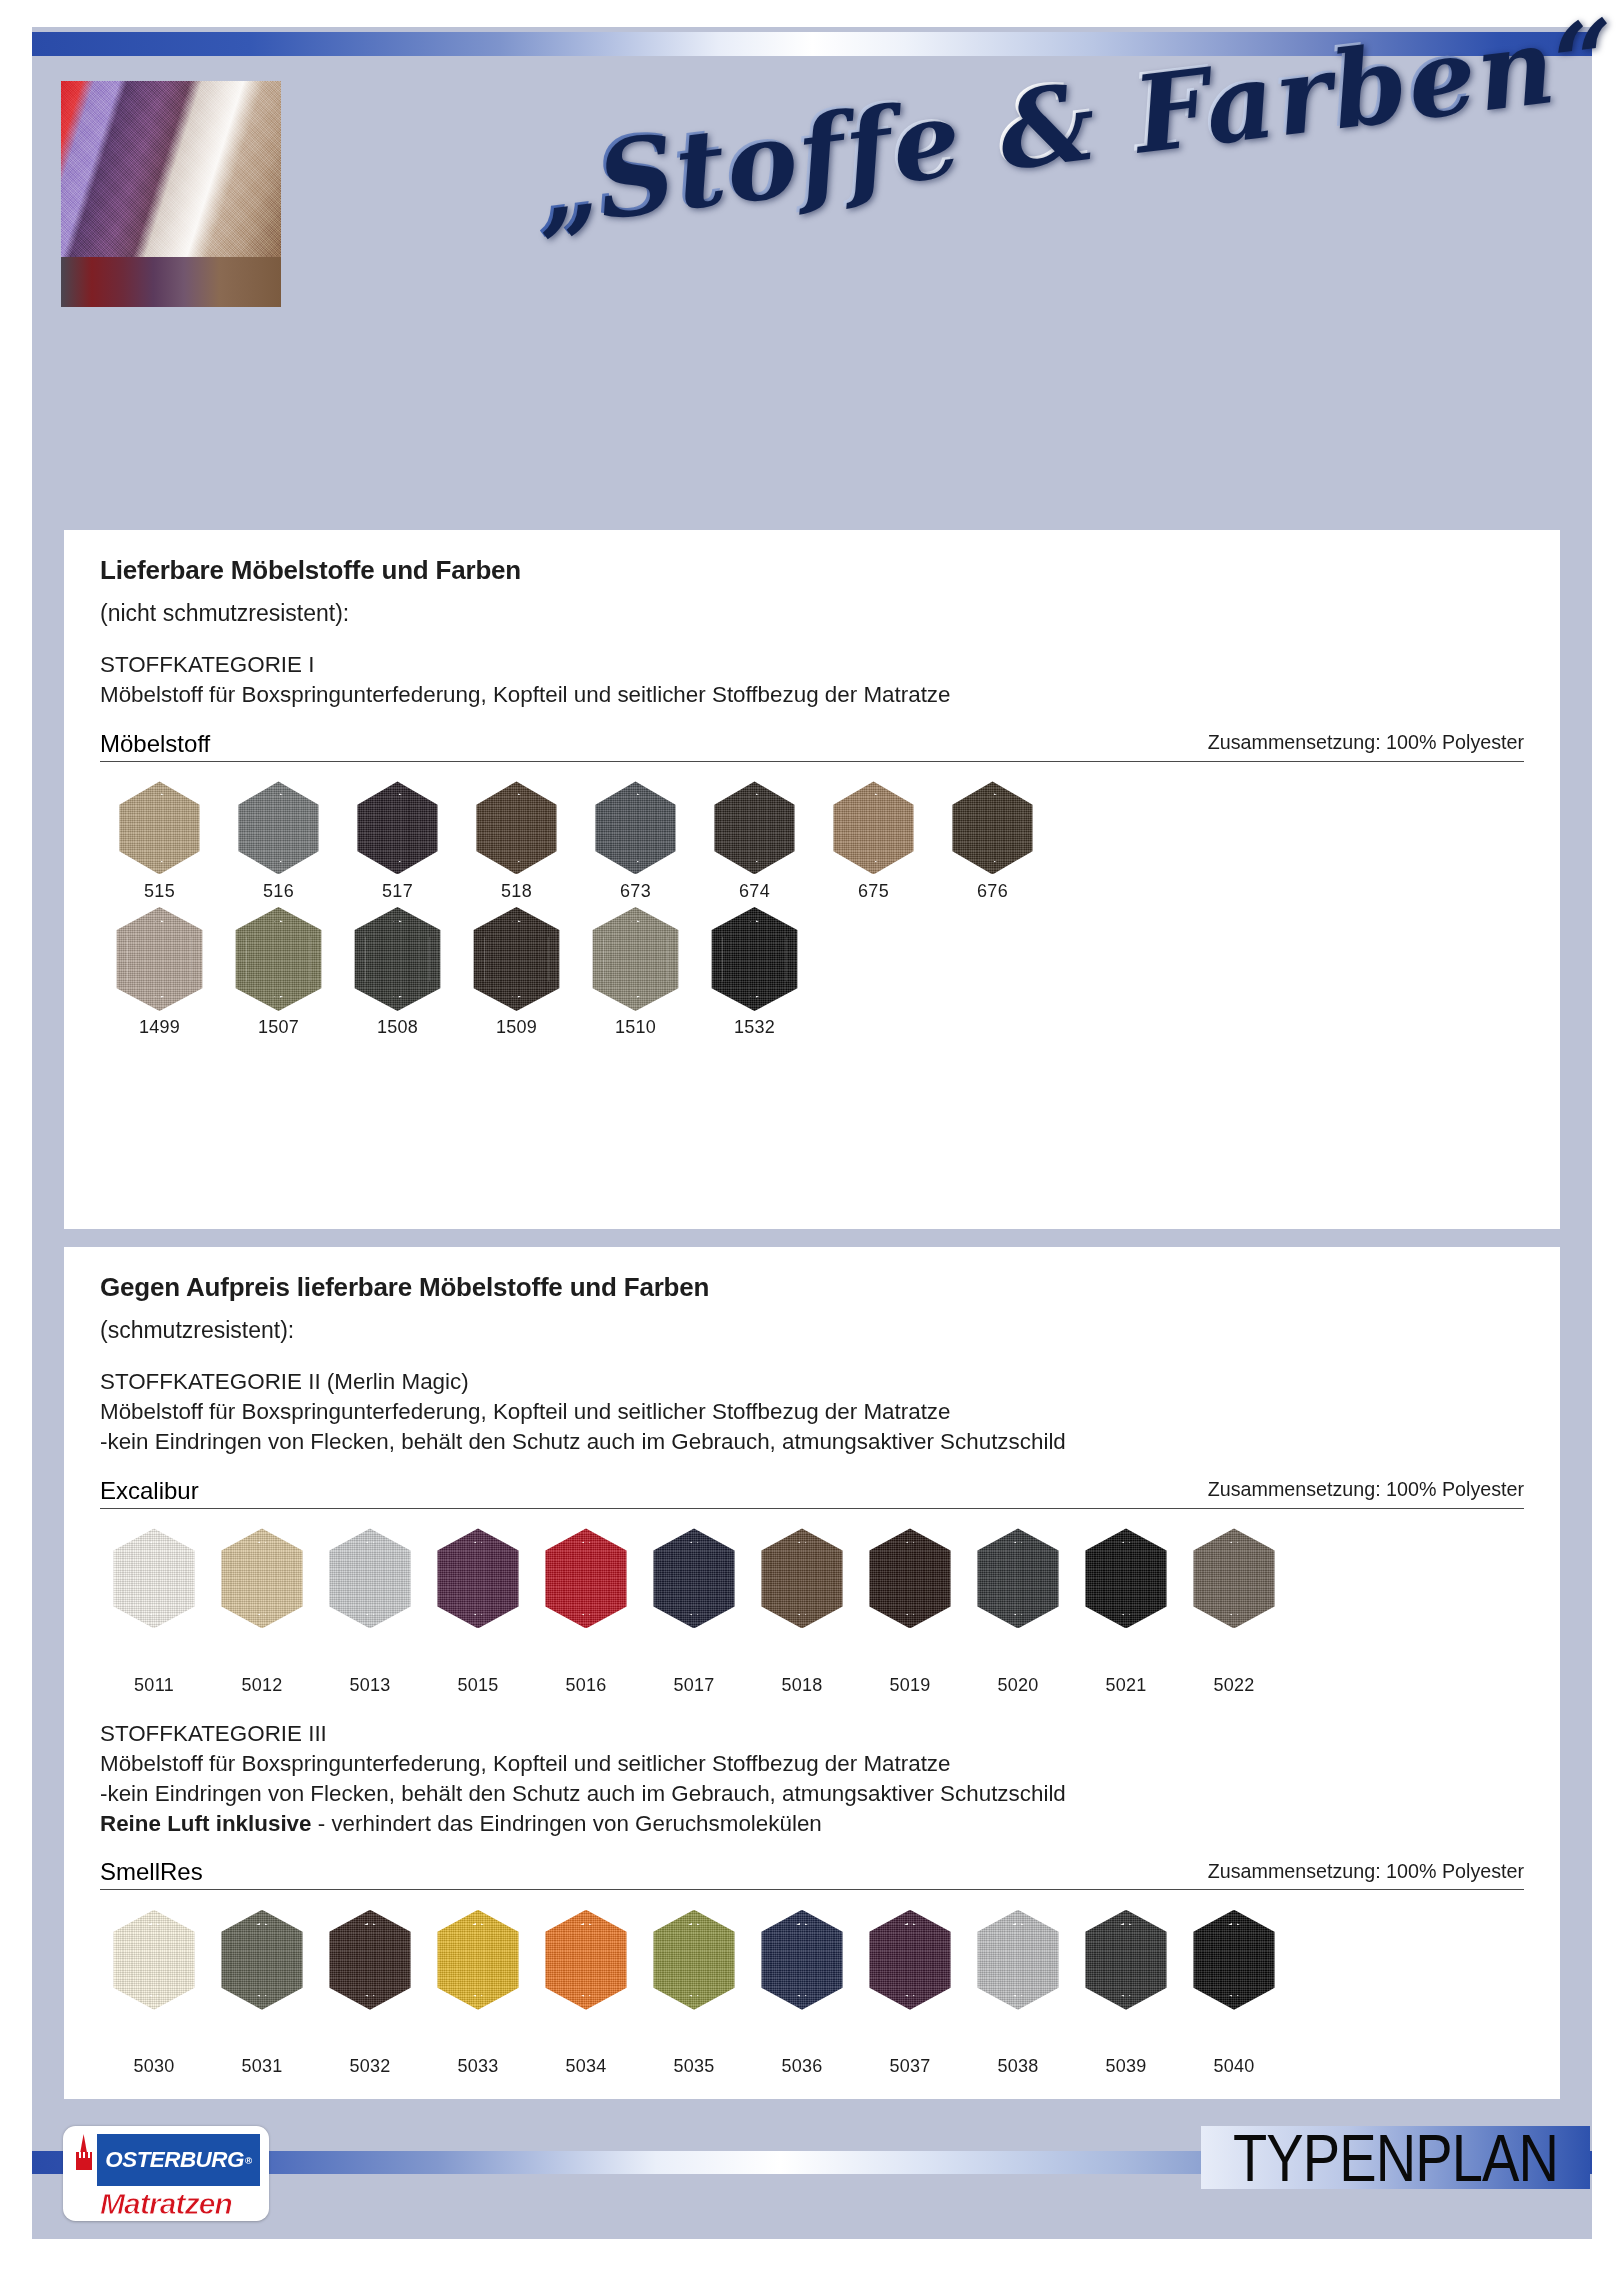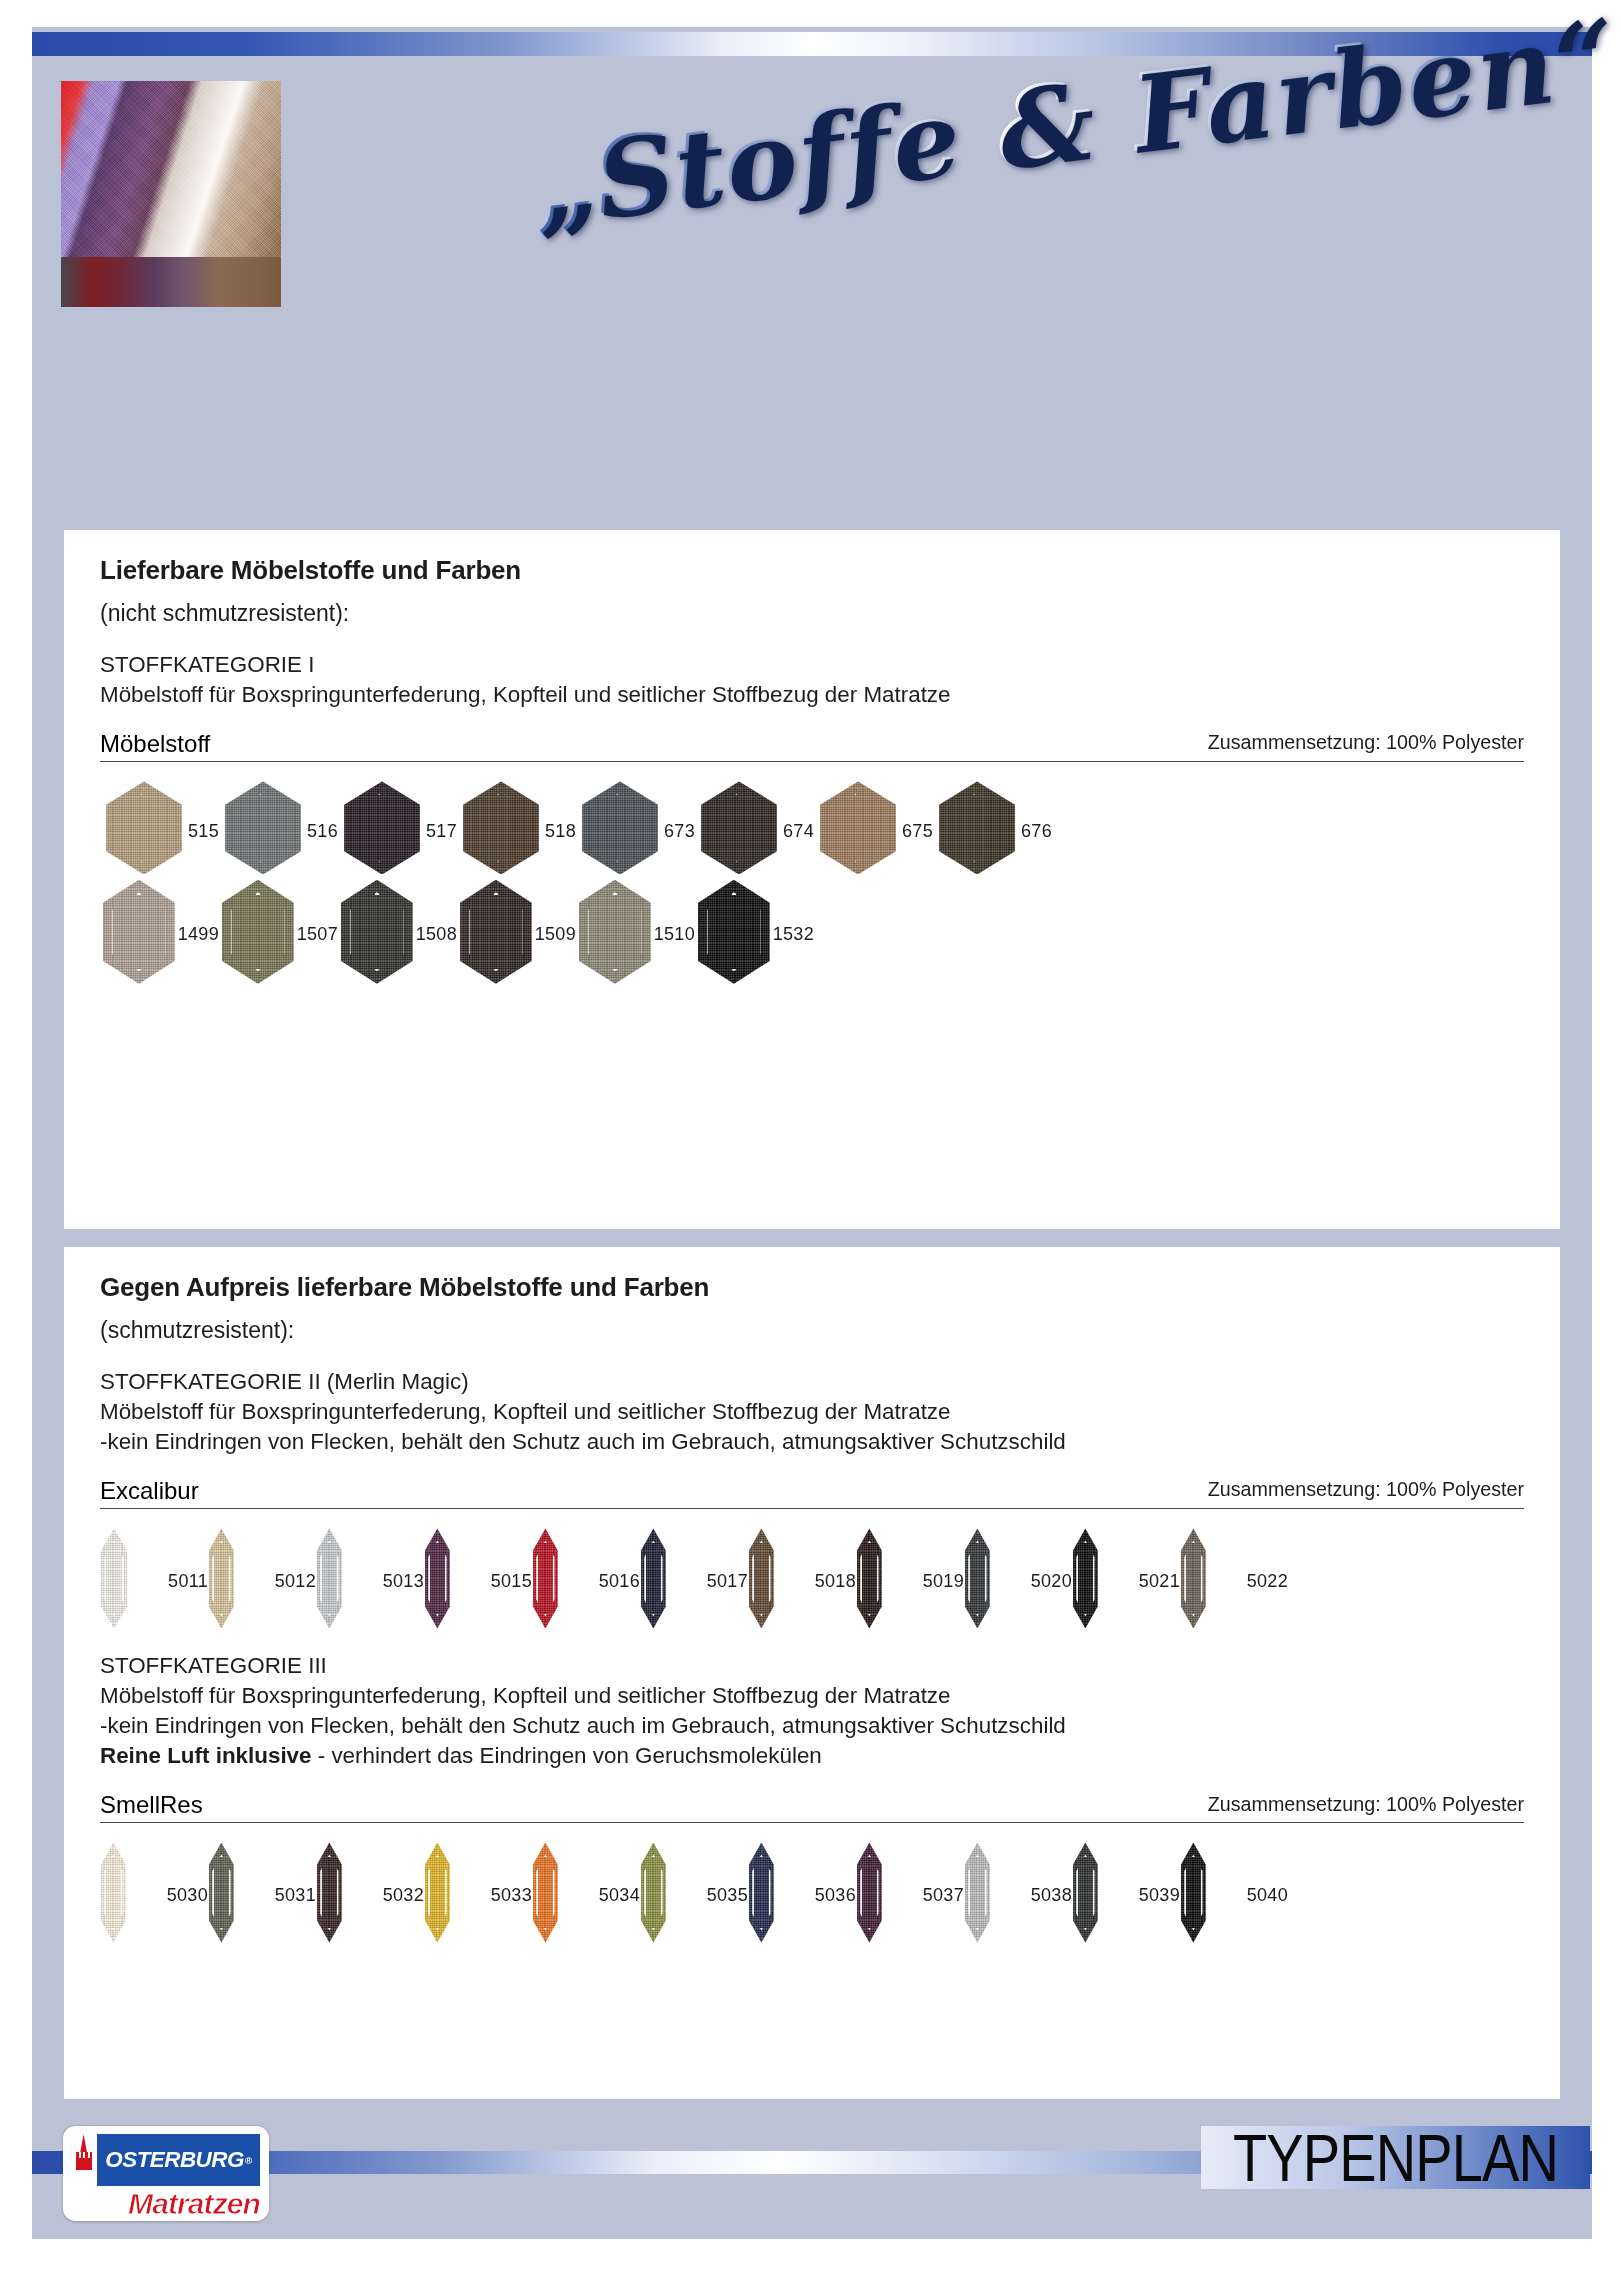--- a/index.html
+++ b/index.html
@@ -180,21 +180,21 @@
   
   .swatch-row {
     display: flex;
     align-items: flex-start;
     gap: 0;
     margin-bottom: 5.4px;
   }
   .swatch {
     width: 119px;
     display: flex;
-    flex-direction: row;
+    flex-direction: column;
     align-items: center;
   }
   .hexwrap {
     position: relative;
     width: 93px;
     height: 93px;
   }
   .hex {
     position: absolute;
     inset: 0;
@@ -322,21 +322,21 @@
     margin-left: 0.9px;
   }
   .logo-matratzen {
     margin-top: 2.7px;
     color: #d4121d;
     font-family: "Liberation Sans", sans-serif;
     font-weight: 700;
     font-style: italic;
     font-size: 30px;
     letter-spacing: -0.9px;
-    text-align: right;
+    text-align: center;
     line-height: 1;
     -webkit-text-stroke: 0.9px #ffffff;
   }
 
   .typenplan {
     position: absolute;
     right: 32px;
     top: 2126px;
     width: 389px;
     height: 63px;

